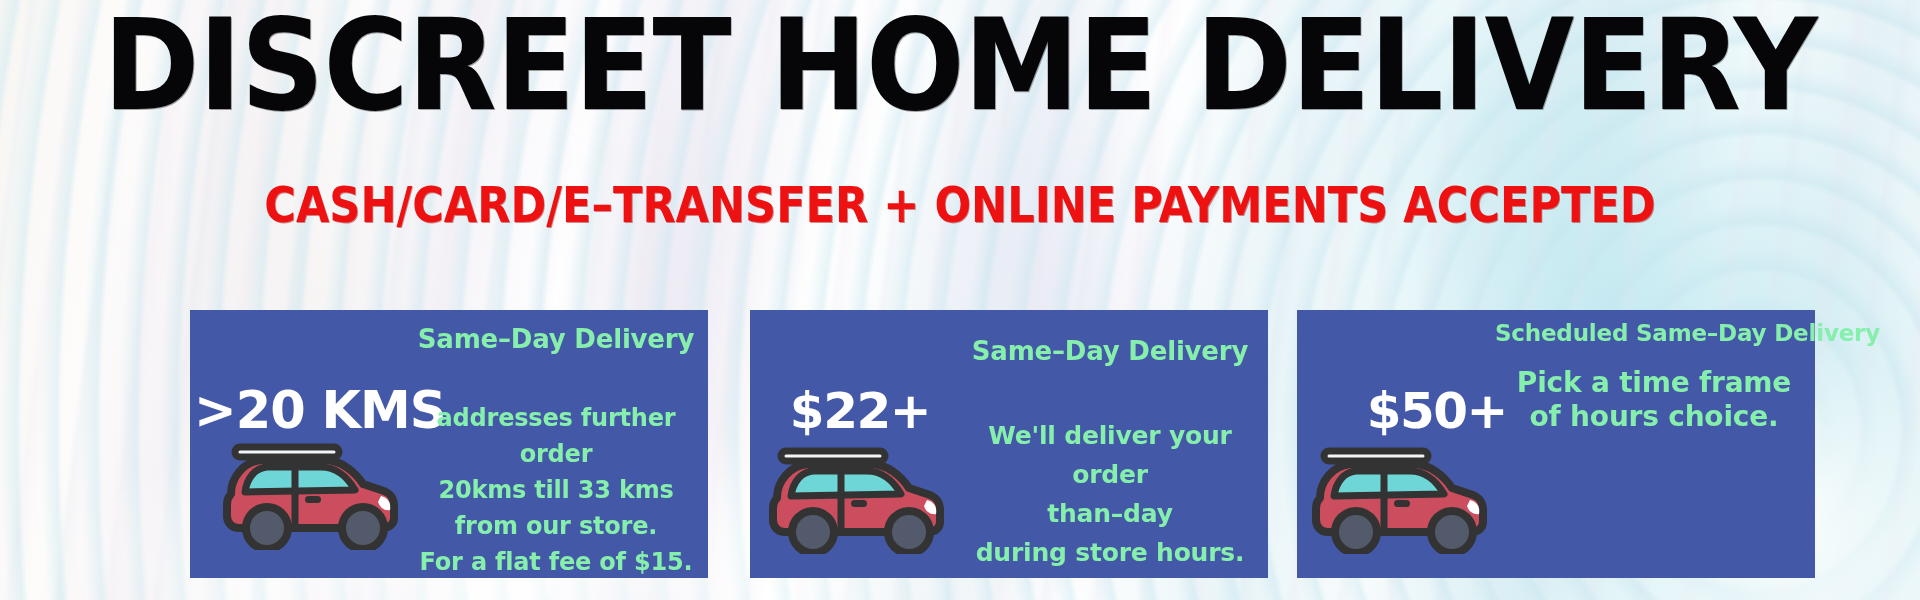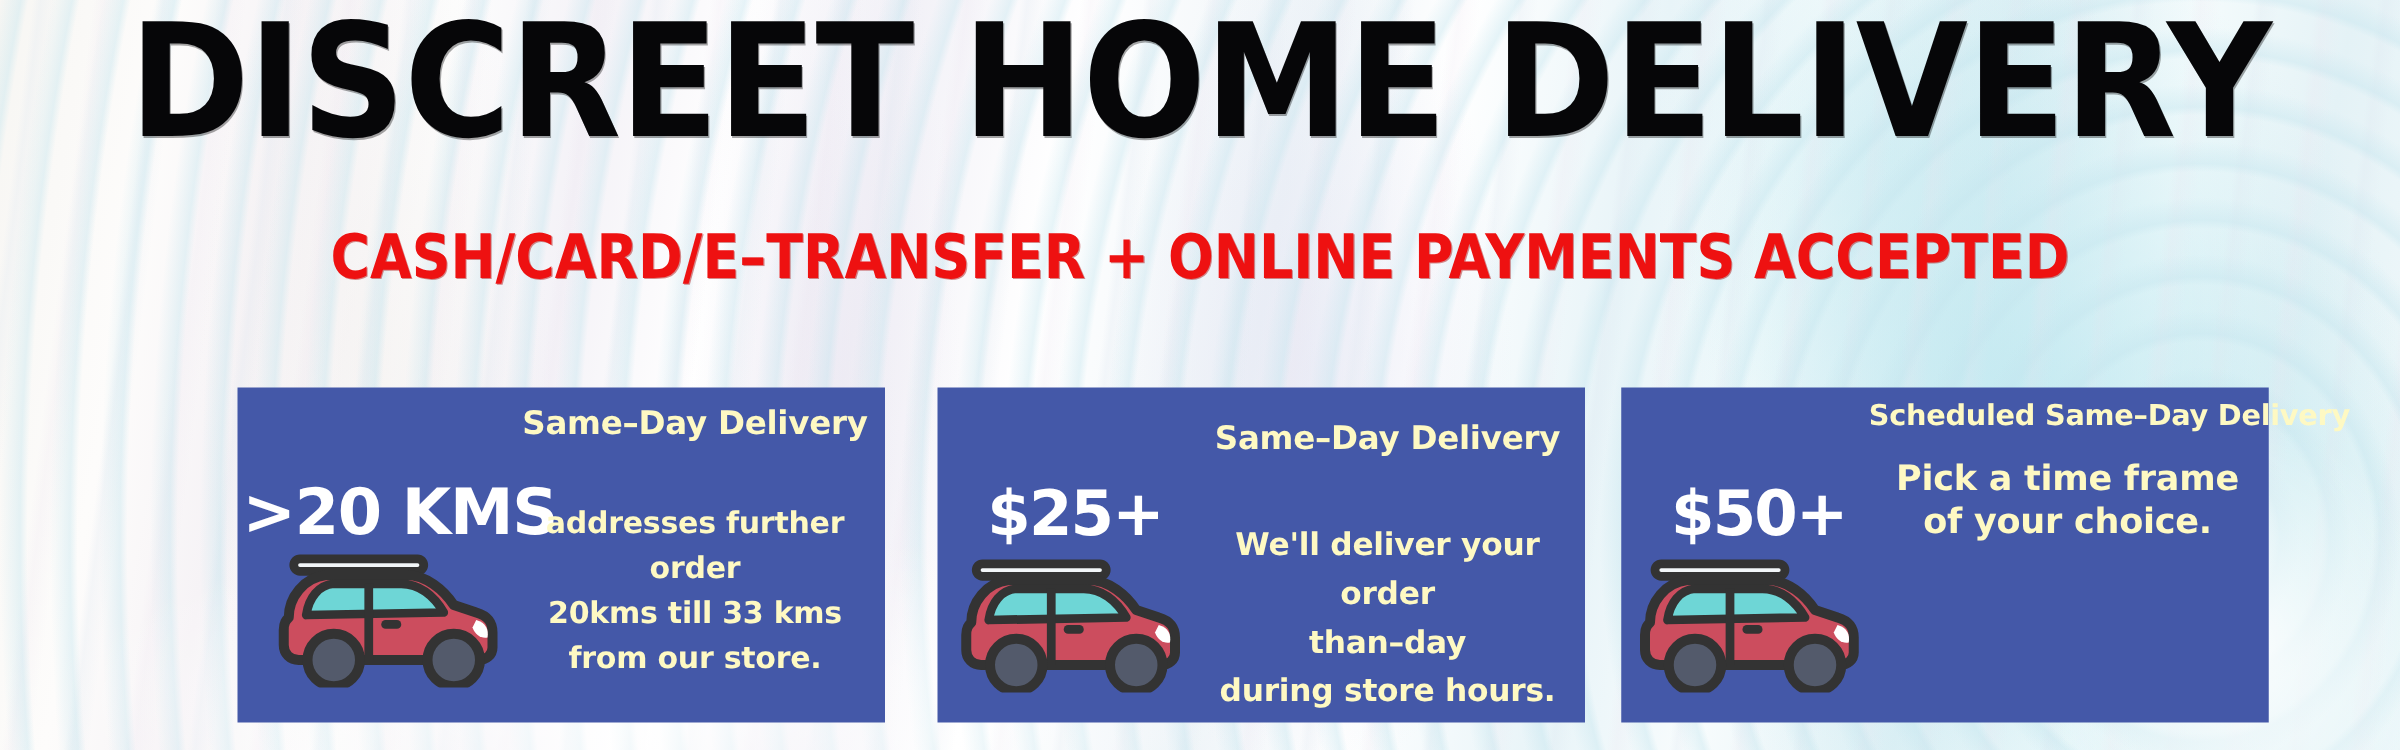--- a/index.html
+++ b/index.html
@@ -173,42 +173,42 @@
     letter-spacing: -1.5px;
     white-space: nowrap;
   }
   #card-1 .badge {
     top: 76px;
     font-size: 51px;
     letter-spacing: -1px;
     transform: scaleX(1.0);
   }
   #card-2 .badge { top: 76px; }
-  #card-3 .badge { top: 76px; }
+  #card-3 .badge { top: 76px; text-align: right; }
 
   .car-wrap {
     position: absolute;
     left: 50%;
     transform: translateX(-50%);
     top: 130px;
     width: 178px;
     height: 112px;
   }
   #card-1 .car-wrap { top: 128px; left: 54%; }
   #card-2 .car-wrap { top: 132px; left: 48%; }
   #card-3 .car-wrap { top: 132px; left: 46%; }
   .car-wrap svg { display: block; width: 100%; height: 100%; }
 
   .card-right {
     position: absolute;
     right: 4px;
     top: 0;
     width: 300px;
     height: 268px;
-    color: #fef9c3;
+    color: #86efac;
     text-align: center;
   }
   #card-1 .card-right { width: 300px; right: 2px; }
   #card-2 .card-right { width: 308px; right: 4px; }
   #card-3 .card-right { width: 318px; right: 2px; margin-left: 24px; }
 
   .card-heading {
     font-family: "DejaVu Sans", sans-serif;
     font-weight: bold;
     font-size: 26px;
@@ -287,29 +287,30 @@
               <circle cx="142" cy="90" r="21" fill="#535a6b" stroke="#333333" stroke-width="8"></circle>
             </svg>
           </div>
         </div>
         <div class="card-right">
           <div class="card-heading">Same–Day Delivery</div>
           <div class="card-body">
             <span class="line">addresses further order</span>
             <span class="line">20kms  till 33 kms</span>
             <span class="line">from our store.</span>
+            <span class="line">For a flat fee of $15.</span>
           </div>
         </div>
       </div>
     </div>
 
     <div class="card" id="card-2">
       <div class="card-inner">
         <div class="card-left">
-          <div class="badge">$25+</div>
+          <div class="badge">$22+</div>
           <div class="car-wrap">
             <svg viewBox="0 0 178 112" xmlns="http://www.w3.org/2000/svg">
               <rect x="14" y="9" width="104" height="10" rx="5" fill="#f2f6f8" stroke="#333333" stroke-width="7"></rect>
               <path d="M10 56 C10 40 22 24 40 22 L104 22 C120 22 134 34 142 46
                        L160 52 C170 55 173 60 173 68 L173 80 C173 86 168 90 162 90
                        L18 90 C11 90 6 85 6 78 L6 66 C6 60 8 58 10 56 Z" fill="#cc4d5e" stroke="#333333" stroke-width="8" stroke-linejoin="round"></path>
               <path d="M24 54 C26 40 34 30 46 29 L100 29 C114 29 126 38 134 52 Z" fill="#6ed6d6" stroke="#333333" stroke-width="7" stroke-linejoin="round"></path>
               <line x1="74" y1="29" x2="74" y2="54" stroke="#333333" stroke-width="7"></line>
               <line x1="74" y1="54" x2="74" y2="90" stroke="#333333" stroke-width="7"></line>
               <rect x="84" y="58" width="16" height="7" rx="3.5" fill="#333333"></rect>
@@ -347,20 +348,20 @@
               <path d="M160 58 C168 60 170 66 169 72 C164 73 159 70 157 64 Z" fill="#ffffff"></path>
               <circle cx="46" cy="90" r="21" fill="#535a6b" stroke="#333333" stroke-width="8"></circle>
               <circle cx="142" cy="90" r="21" fill="#535a6b" stroke="#333333" stroke-width="8"></circle>
             </svg>
           </div>
         </div>
         <div class="card-right">
           <div class="card-heading">Scheduled Same–Day Delivery</div>
           <div class="card-body">
             <span class="line">Pick a time frame</span>
-            <span class="line">of your choice.</span>
+            <span class="line">of hours choice.</span>
           </div>
         </div>
       </div>
     </div>
 
   </div>
 </div>
 
 </body></html>

